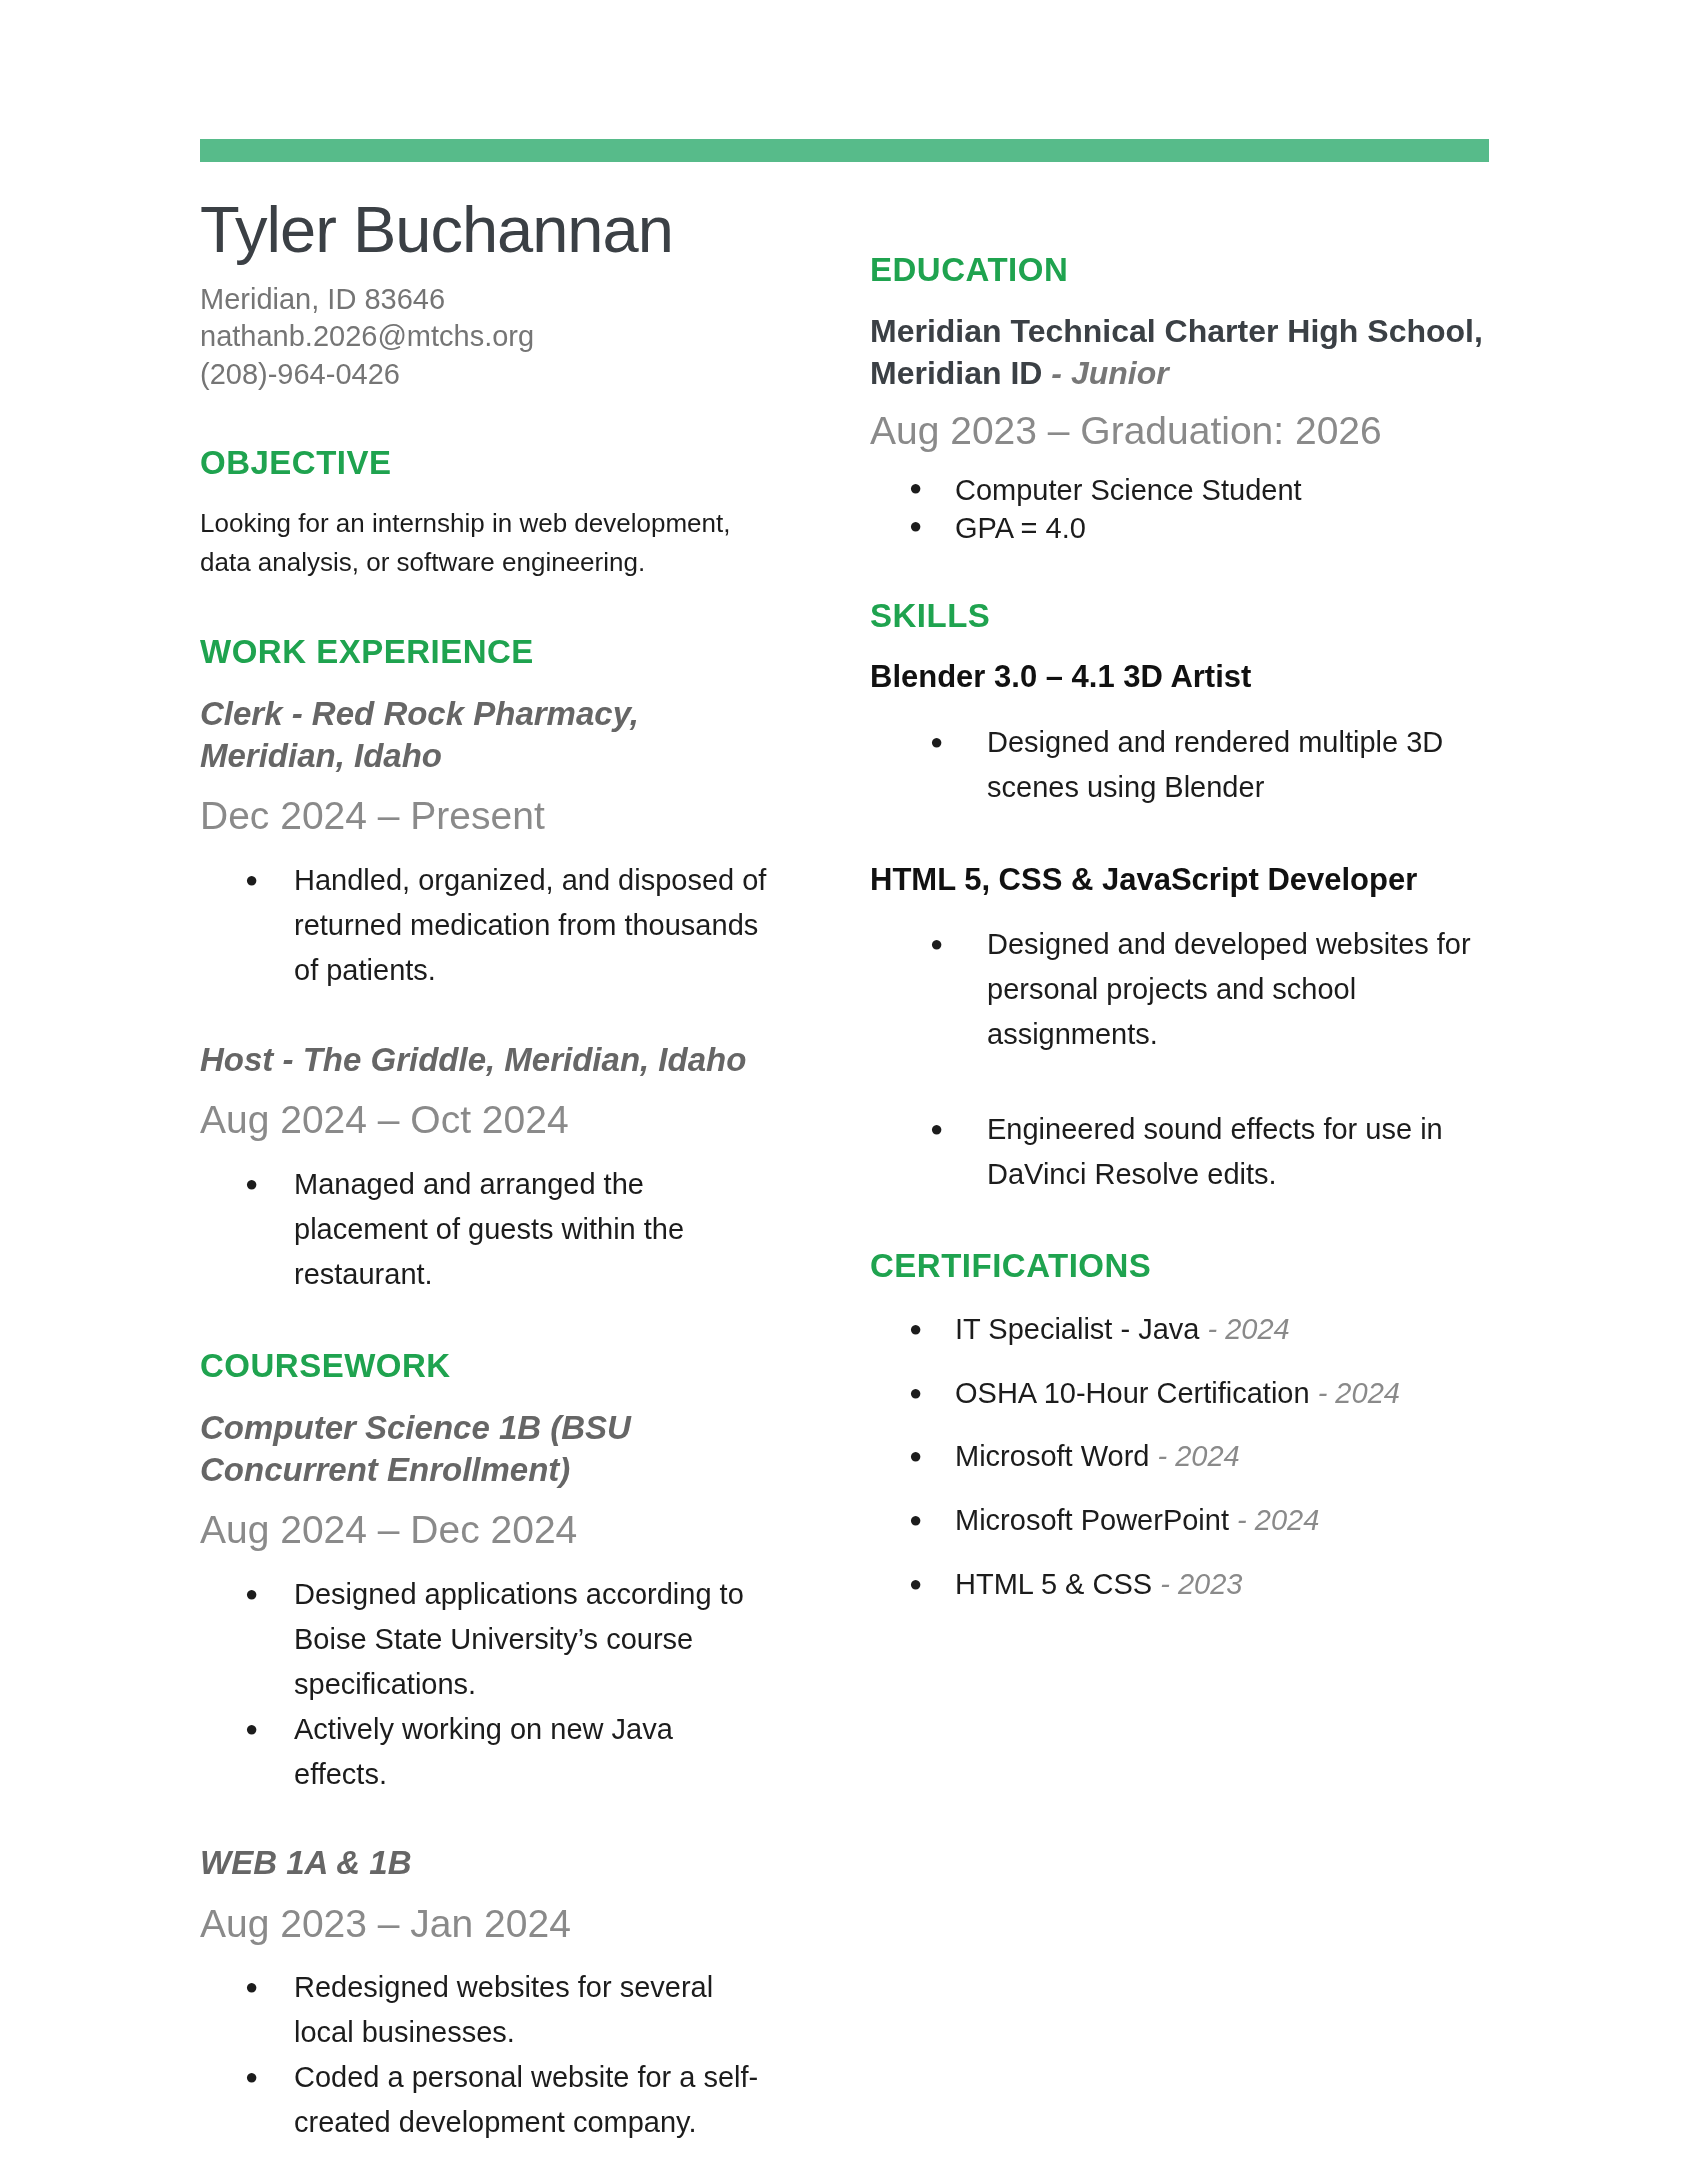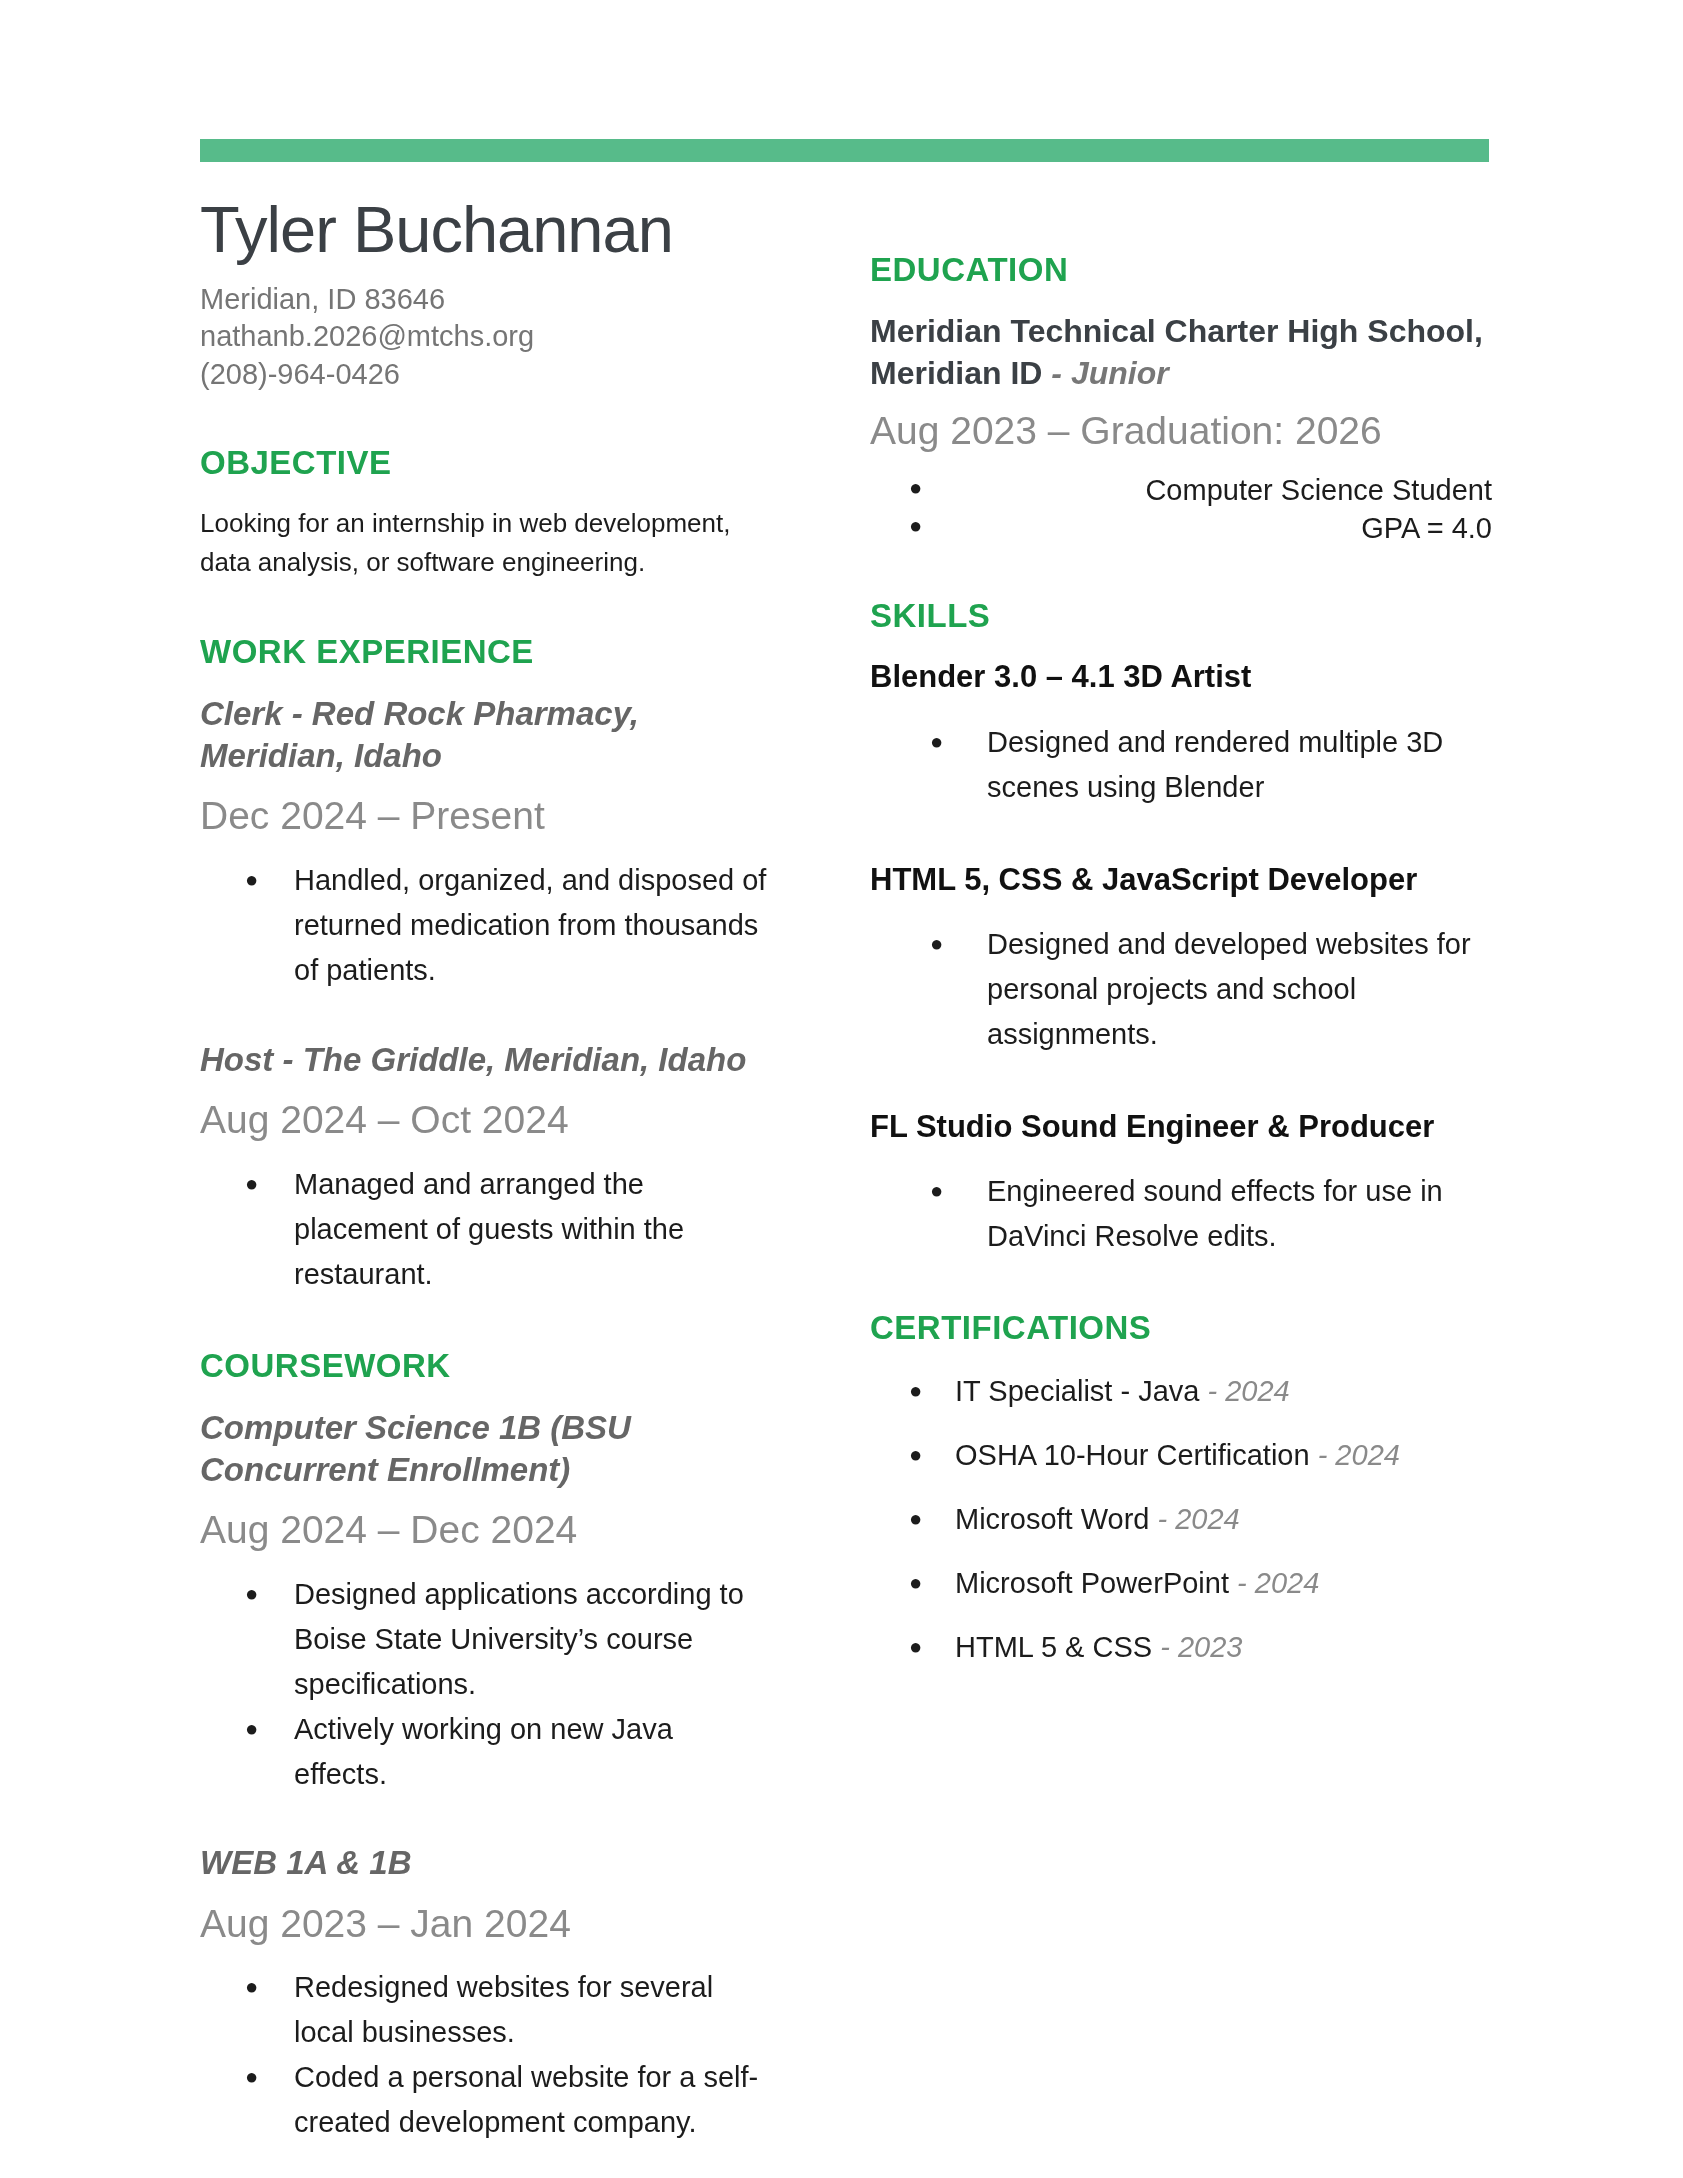--- a/index.html
+++ b/index.html
@@ -60,21 +60,21 @@
     content:"●";
     position:absolute;
     font-size:22px; top:5px;
   }
 
   
   .col-left ul.bullets { padding-left:94px; }
   .col-left ul.bullets li::before { left:-49px; }
 
   
-  ul.bullets.edu { padding-left:85px;text-align:right; }
+  ul.bullets.edu { padding-left:85px; }
   ul.bullets.edu li { line-height:1.32; }
   ul.bullets.edu li::before { left:-46px; top:2px; }
 
   
   ul.bullets.skill { padding-left:117px; }
   ul.bullets.skill li::before { left:-57px; }
 
   
   ul.bullets.cert { padding-left:85px; }
   ul.bullets.cert li { margin-bottom:19px; }
@@ -189,21 +189,20 @@
 
         <div class="skill-block">
           <h3 class="skill-name">HTML 5, CSS &amp; JavaScript Developer</h3>
           <ul class="bullets skill">
             <li>Designed and developed websites for personal projects and school assignments.</li>
           </ul>
         </div>
 
 
         <div class="skill-block">
-          <h3 class="skill-name">FL Studio Sound Engineer &amp; Producer</h3>
           <ul class="bullets skill">
             <li>Engineered sound effects for use in DaVinci Resolve edits.</li>
           </ul>
         </div>
       </section>
 
       <section>
         <h2 class="section-heading">CERTIFICATIONS</h2>
         <ul class="bullets cert">
           <li><span>IT Specialist - Java </span><span class="cert-year">- 2024</span></li>

